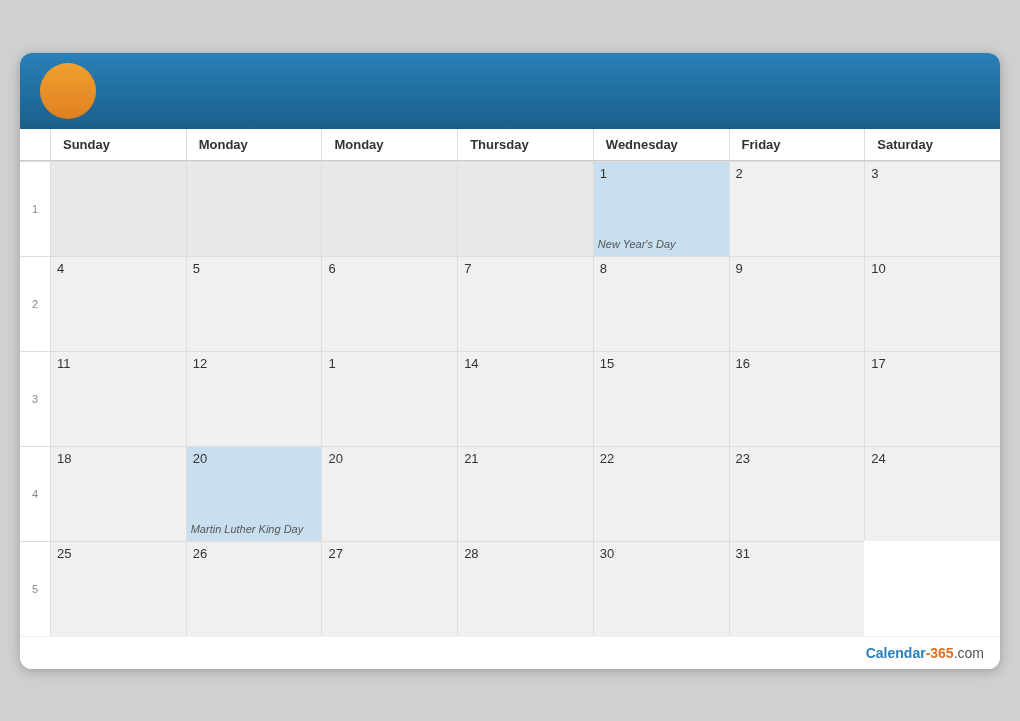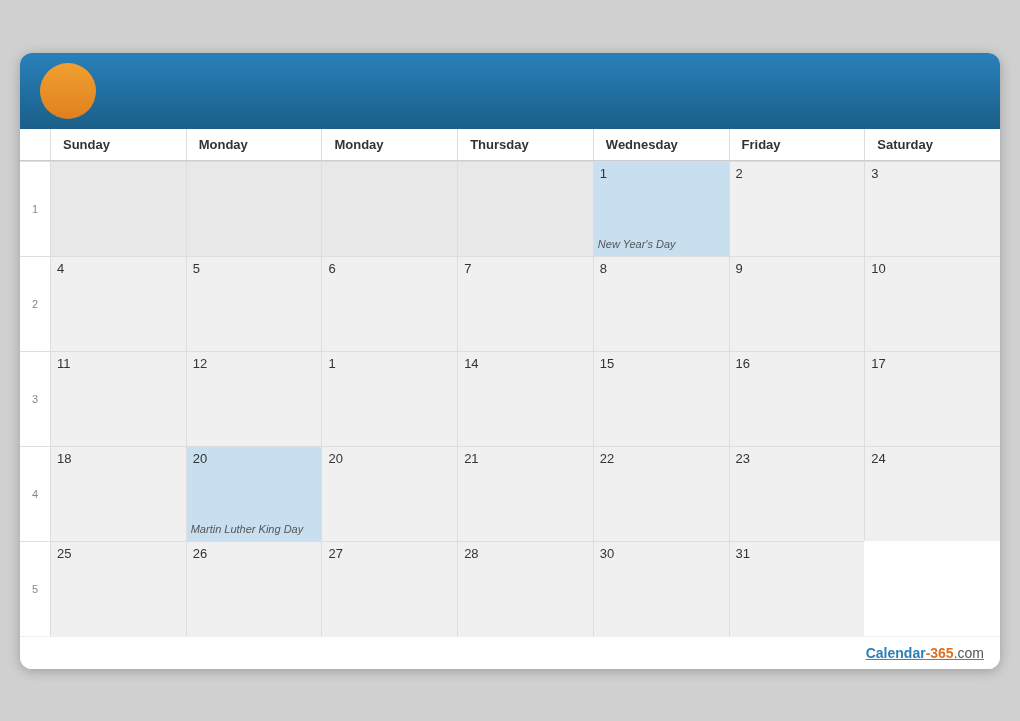--- a/index.html
+++ b/index.html
@@ -117,21 +117,20 @@
     }
     .footer {
       display: flex;
       justify-content: space-between;
       align-items: flex-start;
       padding: 8px 16px;
       font-size: 12px;
       color: #777;
       background: #fff;
       border-top: 1px solid #eee;
-      text-decoration: underline;
     }
     .footer-brand {
       font-size: 14px;
       color: #555;
     }
     .footer-brand span.cal {
       color: #2980b9;
       font-weight: bold;
     }
     .footer-brand span.num {

